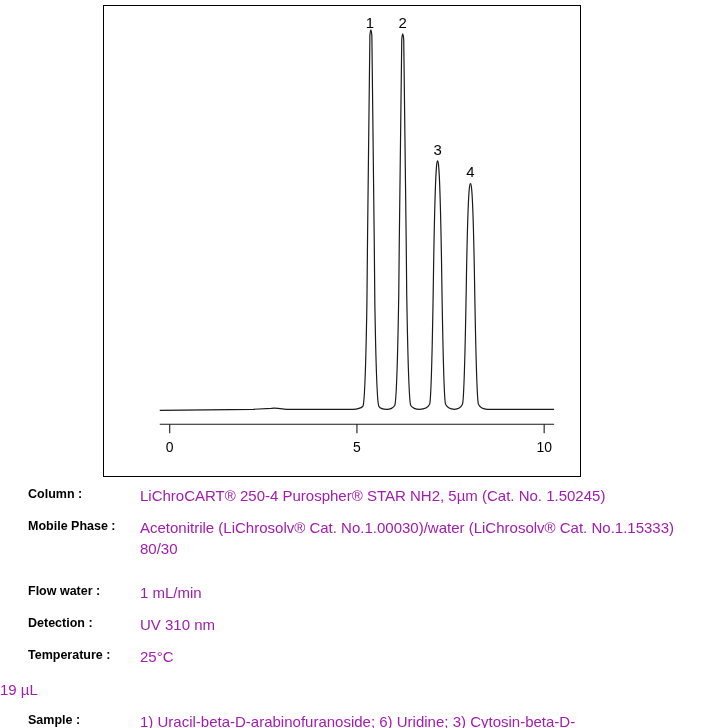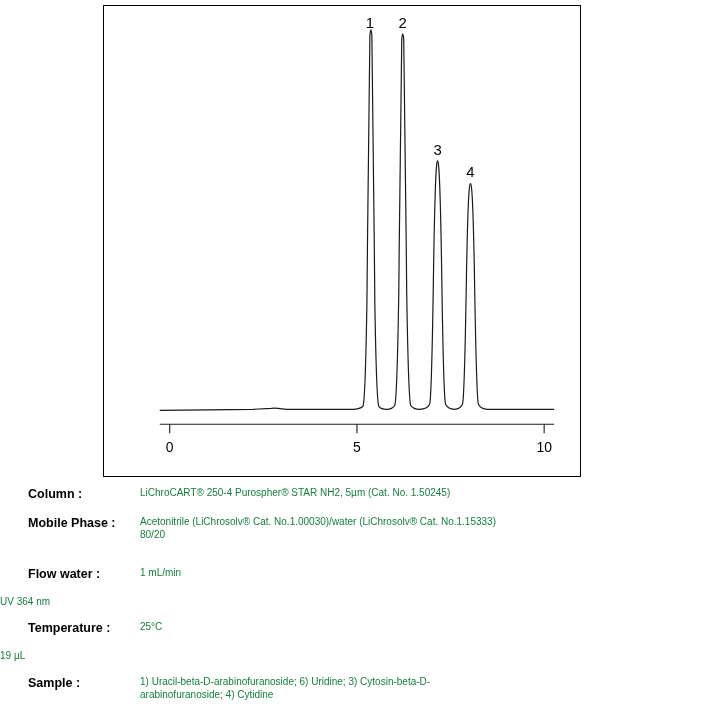--- a/index.html
+++ b/index.html
@@ -56,23 +56,23 @@
     padding-left: 28px;
     box-sizing: border-box;
     font-size: 12.5px;
     font-weight: bold;
     line-height: 1.35;
     color: #000000;
   }
   .param-value {
     flex: 1 1 auto;
     padding-right: 16px;
-    font-size: 10px;
+    font-size: 15px;
     line-height: 1.35;
-    color: #15803d;
+    color: #a21caf;
     white-space: pre-line;
   }
   .row-mobile { margin-bottom: 24px; }
   .row-sample { margin-bottom: 16px; }
 </style>
 </head>
 <body>
 
 <div id="page">
 
@@ -135,30 +135,31 @@
   <div class="params">
 
     <div class="param-row">
       <div class="param-label">Column :</div>
       <div class="param-value">LiChroCART® 250-4 Purospher® STAR NH2, 5µm  (Cat. No. 1.50245)</div>
     </div>
 
     <div class="param-row row-mobile">
       <div class="param-label">Mobile Phase :</div>
       <div class="param-value">Acetonitrile (LiChrosolv® Cat. No.1.00030)/water (LiChrosolv® Cat. No.1.15333)
-80/20</div>
+80/30</div>
     </div>
 
     <div class="param-row">
       <div class="param-label">Flow water :</div>
       <div class="param-value">1 mL/min</div>
     </div>
 
     <div class="param-row">
-      <div class="param-value">UV 364 nm</div>
+      <div class="param-label">Detection :</div>
+      <div class="param-value">UV 310 nm</div>
     </div>
 
     <div class="param-row">
       <div class="param-label">Temperature :</div>
       <div class="param-value">25°C</div>
     </div>
 
     <div class="param-row">
       <div class="param-value">19 µL</div>
     </div>

